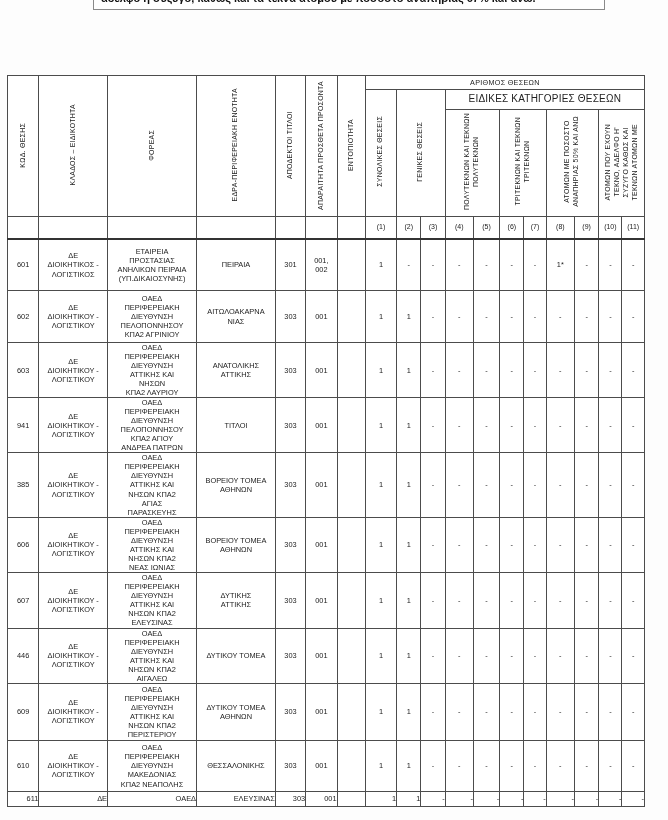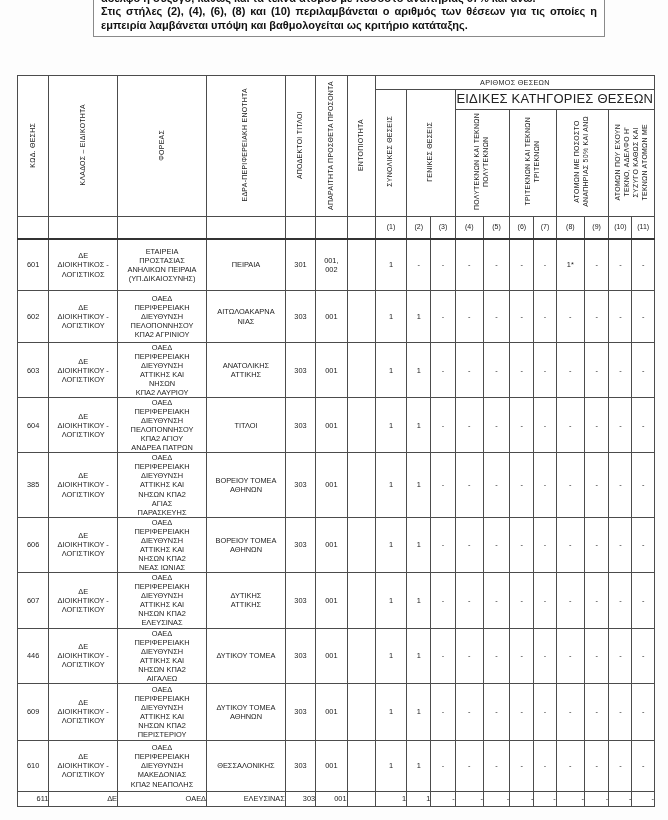--- a/index.html
+++ b/index.html
@@ -12,34 +12,34 @@
   .intro-box{
     position:absolute;left:93px;top:-11px;width:496px;
     border:1px solid #8a8a8a;background:#fff;
     padding:2px 7px 4px 7px;
     font-weight:bold;font-size:11px;line-height:13.4px;color:#111;
     text-align:justify;
   }
   .intro-box p{margin:0;}
   
   table.positions{
-    position:absolute;left:17px;top:75px;width:638px;
+    position:absolute;left:7px;top:75px;width:638px;
     border-collapse:collapse;table-layout:fixed;background:#fff;
   }
   table.positions th,table.positions td{
     border:1px solid #4c4c4c;
     padding:0;margin:0;
     font-weight:normal;
     vertical-align:middle;text-align:center;
     color:#222;
     overflow:hidden;
   }
   thead th{font-weight:bold;font-size:6.8px;line-height:1.25;}
   tr.hr1 th{height:13px;font-size:7.2px;letter-spacing:.3px;}
-  tr.hr2 th.grp{height:19px;font-size:13px;letter-spacing:.2px;}
+  tr.hr2 th.grp{height:19px;font-size:10px;letter-spacing:.2px;}
   tr.hr3 th{height:106px;}
   tr.hr4 th{height:21px;font-size:7px;border-bottom:2px solid #333;}
   .vtext{
     display:inline-block;
     writing-mode:vertical-rl;transform:rotate(180deg);
     white-space:pre-line;
     font-size:6.9px;line-height:1.3;letter-spacing:.3px;
     max-height:150px;
   }
   tbody td{
@@ -59,21 +59,20 @@
   tbody tr:nth-child(8) td{height:49px;}
   tbody tr:nth-child(9) td{height:52px;}
   tbody tr:nth-child(10) td{height:46px;}
   tbody tr:nth-child(11) td{height:10px;text-align:right;}
 </style>
 </head>
 <body>
 
 <div class="intro-box">
   <p>αδελφό ή σύζυγο, καθώς και τα τέκνα ατόμου με ποσοστό αναπηρίας 67% και άνω.</p>
-  <p>Στις στήλες (2), (4), (6), (8) και (10) περιλαμβάνεται ο αριθμός των θέσεων για τις οποίες η εμπειρία λαμβάνεται υπόψη και βαθμολογείται ως κριτήριο κατάταξης.</p>
 </div>
 
 <table class="positions">
   <colgroup>
     <col style="width:31px">
       <col style="width:68px">
       <col style="width:88px">
     <col style="width:78px">
       <col style="width:30px">
       <col style="width:31px">
@@ -215,21 +214,21 @@
         <td class="val">-</td>
         <td class="val">-</td>
         <td class="val">-</td>
         <td class="val">-</td>
         <td class="val">-</td>
         <td class="val">-</td>
         <td class="val">-</td>
         <td class="val">-</td>
       </tr>
       <tr>
-        <td>604</td>
+        <td>941</td>
         <td>ΔΕ
 ΔΙΟΙΚΗΤΙΚΟΥ -
 ΛΟΓΙΣΤΙΚΟΥ</td>
         <td>ΟΑΕΔ
 ΠΕΡΙΦΕΡΕΙΑΚΗ
 ΔΙΕΥΘΥΝΣΗ
 ΠΕΛΟΠΟΝΝΗΣΟΥ
 ΚΠΑ2 ΑΓΙΟΥ
 ΑΝΔΡΕΑ ΠΑΤΡΩΝ</td>
         <td>ΤΙΤΛΟΙ</td>

